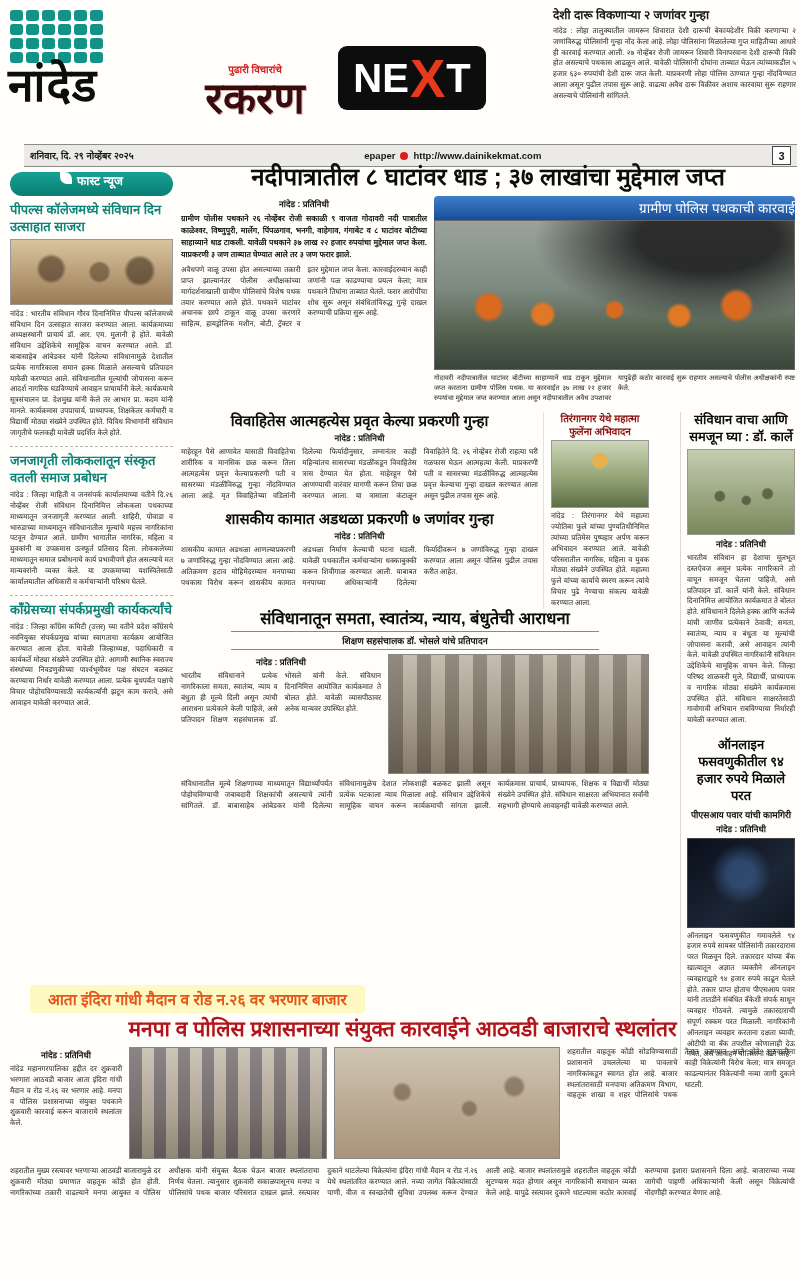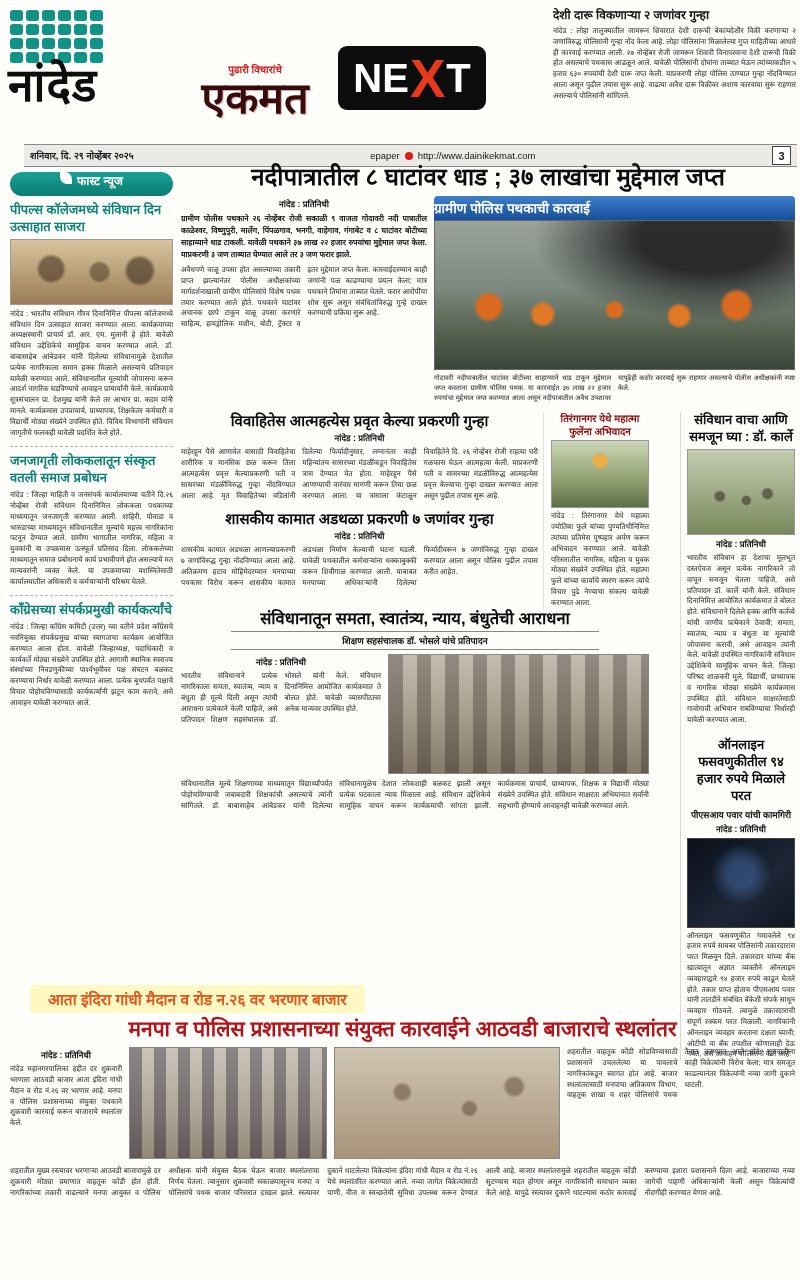--- a/index.html
+++ b/index.html
@@ -14,21 +14,21 @@
   .brand-name{font-size:43px;font-weight:bold;color:#380c0c;line-height:1.05;text-shadow:1px 1px 0 #d8a9a9;}
   .next{position:absolute;left:338px;top:46px;width:148px;height:64px;background:#0d0d0d;border-radius:9px;display:flex;align-items:center;justify-content:center;color:#fff;font-weight:bold;font-size:40px;line-height:1;}
   .next .x{color:#e8391d;font-size:53px;margin:0 1px;}
   .top-article{position:absolute;left:553px;top:8px;width:243px;}
   .top-article h2{font-size:12px;font-weight:bold;margin:0 0 3px;line-height:1.25;}
   .body{font-size:7.2px;line-height:1.5;text-align:justify;margin:0;color:#222;}
 
   
   .datebar{position:absolute;top:144px;left:24px;right:8px;height:23px;background:#eceae6;border-top:1.5px solid #8a8a8a;border-bottom:1.5px solid #8a8a8a;display:flex;align-items:center;padding:0 6px;box-sizing:border-box;font-size:9.5px;}
   .datebar .date{font-weight:bold;}
-  .datebar .center{flex:1;display:flex;align-items:center;justify-content:center;gap:5px;font-weight:normal;}
+  .datebar .center{flex:1;display:flex;align-items:center;justify-content:center;gap:5px;font-weight:bold;}
   .red-dot{width:8px;height:8px;border-radius:50%;background:#e11b1b;display:inline-block;}
   .pageno{width:17px;height:17px;border:1.5px solid #444;background:#fff;display:flex;align-items:center;justify-content:center;font-weight:bold;font-size:11px;}
 
   
   .sidebar{position:absolute;left:10px;top:172px;width:163px;}
   .fast-header{height:24px;border-radius:13px;background:linear-gradient(180deg,#17a296,#0b7d72);color:#fff;display:flex;justify-content:center;gap:5px;font-size:12px;font-weight:bold;}
   .leaf{width:12px;height:12px;background:#fff;border-radius:0 60% 0 60%;display:inline-block;}
   .side-art{padding:6px 0 8px;border-bottom:1px dashed #b5b5b5;}
   .side-head{color:#0c8478;font-size:13px;font-weight:bold;line-height:1.3;margin:0 0 3px;}
   .side-photo{height:64px;border:1px solid #999;margin:2px 0 4px;background:radial-gradient(circle at 25% 45%,rgba(60,40,25,.55) 0 9%,transparent 12%),radial-gradient(circle at 55% 50%,rgba(70,50,30,.5) 0 9%,transparent 12%),radial-gradient(circle at 80% 48%,rgba(50,35,22,.55) 0 9%,transparent 12%),linear-gradient(180deg,#d9c49e,#9a7c55);}
@@ -37,21 +37,21 @@
   .main{position:absolute;left:181px;top:164px;width:614px;}
   .lead-head{font-size:24px;font-weight:bold;text-align:center;line-height:1.12;margin:0 0 5px;color:#0c0c0c;}
   .byline{font-size:8.5px;font-weight:bold;text-align:center;margin:2px 0 4px;}
   .lead-row{display:flex;gap:7px;}
   .lead-left{width:246px;flex:none;}
   .intro{font-size:7.8px;font-weight:bold;line-height:1.55;text-align:justify;margin:0 0 4px;}
   .cols2{column-count:2;column-gap:7px;}
   .cols3{column-count:3;column-gap:7px;}
   .cols5{column-count:5;column-gap:8px;}
   .lead-right{flex:1;}
-  .cap-bar{background:linear-gradient(180deg,#3f7fca,#174e9a);color:#fff;font-size:13.5px;font-weight:bold;text-align:left;padding:3px 0;border-radius:4px 4px 0 0;}
+  .cap-bar{background:linear-gradient(180deg,#3f7fca,#174e9a);color:#fff;font-size:13.5px;font-weight:normal;text-align:right;padding:3px 0;border-radius:4px 4px 0 0;}
   .lead-photo{height:148px;border:1px solid #666;background:radial-gradient(circle at 15% 58%,#d96a1f 0 3.5%,transparent 5%),radial-gradient(circle at 30% 63%,#e07825 0 3.5%,transparent 5%),radial-gradient(circle at 50% 60%,#d96a1f 0 3.5%,transparent 5%),radial-gradient(circle at 68% 64%,#e07825 0 3.5%,transparent 5%),radial-gradient(circle at 84% 57%,#d96a1f 0 4%,transparent 5.5%),radial-gradient(ellipse at 76% 12%,rgba(25,25,25,.85) 0 18%,transparent 45%),linear-gradient(180deg,#9aa39b 0%,#7d8a80 45%,#55624f 75%,#39453a 100%);}
   .photo-note{font-size:6.8px;line-height:1.5;text-align:justify;margin:3px 0 0;color:#222;}
 
   .main-cols{display:flex;gap:7px;margin-top:9px;}
   .m-left{width:468px;flex:none;}
   .m-right{flex:1;border-left:1px solid #d8d8d8;padding-left:6px;box-sizing:border-box;margin-left:24px;}
   .m-left-top{display:flex;gap:7px;}
   .cola{width:363px;flex:none;border-right:1px solid #e2e2e2;padding-right:5px;box-sizing:border-box;}
   .colb{flex:1;}
   .art h2{font-size:15px;font-weight:bold;text-align:center;line-height:1.2;margin:0;color:#0c0c0c;}
@@ -107,21 +107,21 @@
       <i></i>
       <i></i>
       <i></i>
       <i></i>
       <i></i>
       <i></i>
   </div>
   <div class="city">नांदेड</div>
   <div class="brand">
     <div class="tagline">पुढारी विचारांचे</div>
-    <div class="brand-name">एकमत</div>
+    <div class="brand-name">रकरण</div>
   </div>
   <div class="next">
     <span>N</span>
       <span>E</span>
       <span class="x">X</span>
       <span>T</span>
   </div>
   <article class="top-article">
     <h2>देशी दारू विकणाऱ्या २ जणांवर गुन्हा</h2>
     <p class="body">नांदेड : लोहा तालुक्यातील जामरून शिवारात देशी दारूची बेकायदेशीर विक्री करणाऱ्या २ जणांविरुद्ध पोलिसांनी गुन्हा नोंद केला आहे. लोहा पोलिसांना मिळालेल्या गुप्त माहितीच्या आधारे ही कारवाई करण्यात आली. २७ नोव्हेंबर रोजी जामरून शिवारी विनापरवाना देशी दारूची विक्री होत असल्याचे पथकास आढळून आले. यावेळी पोलिसांनी दोघांना ताब्यात घेऊन त्यांच्याकडील ५ हजार ६३० रुपयांची देशी दारू जप्त केली. याप्रकरणी लोहा पोलिस ठाण्यात गुन्हा नोंदविण्यात आला असून पुढील तपास सुरू आहे. वाढत्या अवैध दारू विक्रीवर अशाच कारवाया सुरू राहणार असल्याचे पोलिसांनी सांगितले.</p>

